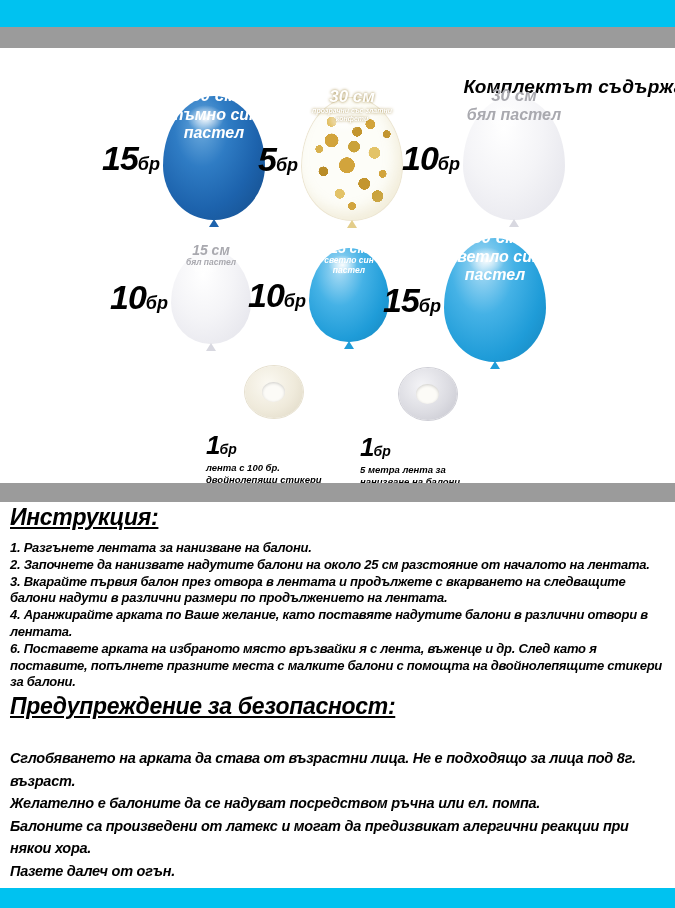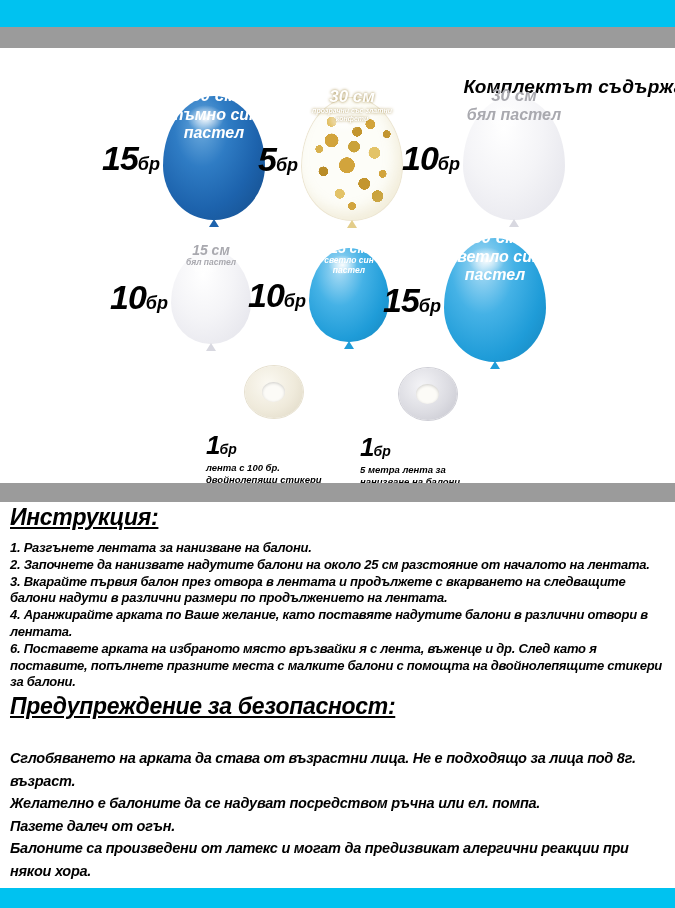--- a/index.html
+++ b/index.html
@@ -197,20 +197,20 @@
     <div>2. Започнете да нанизвате надутите балони на около 25 см разстояние от началото на лентата.</div>
     <div>3. Вкарайте първия балон през отвора в лентата и продължете с вкарването на следващите балони надути в различни размери по продължението на лентата.</div>
     <div>4. Аранжирайте арката по Ваше желание, като поставяте надутите балони в различни отвори в лентата.</div>
     <div>6. Поставете арката на избраното място връзвайки я с лента, въженце и др. След като я поставите, попълнете празните места с малките балони с помощта на двойнолепящите стикери за балони.</div>
   </div>
 
   <h2 class="section-h warning-h">Предупреждение за безопасност:</h2>
   <div class="warns">
     <div>Сглобяването на арката да става от възрастни лица. Не е подходящо за лица под 8г. възраст.</div>
     <div>Желателно е балоните да се надуват посредством ръчна или ел. помпа.</div>
+    <div>Балоните са произведени от латекс и могат да предизвикат алергични реакции при някои хора.</div>
     <div>Пазете далеч от огън.</div>
-    <div>Балоните са произведени от латекс и могат да предизвикат алергични реакции при някои хора.</div>
   </div>
 
 
   <div class="bar bar-bottom-cyan"></div>
 
 </div>
 
 </body></html>

